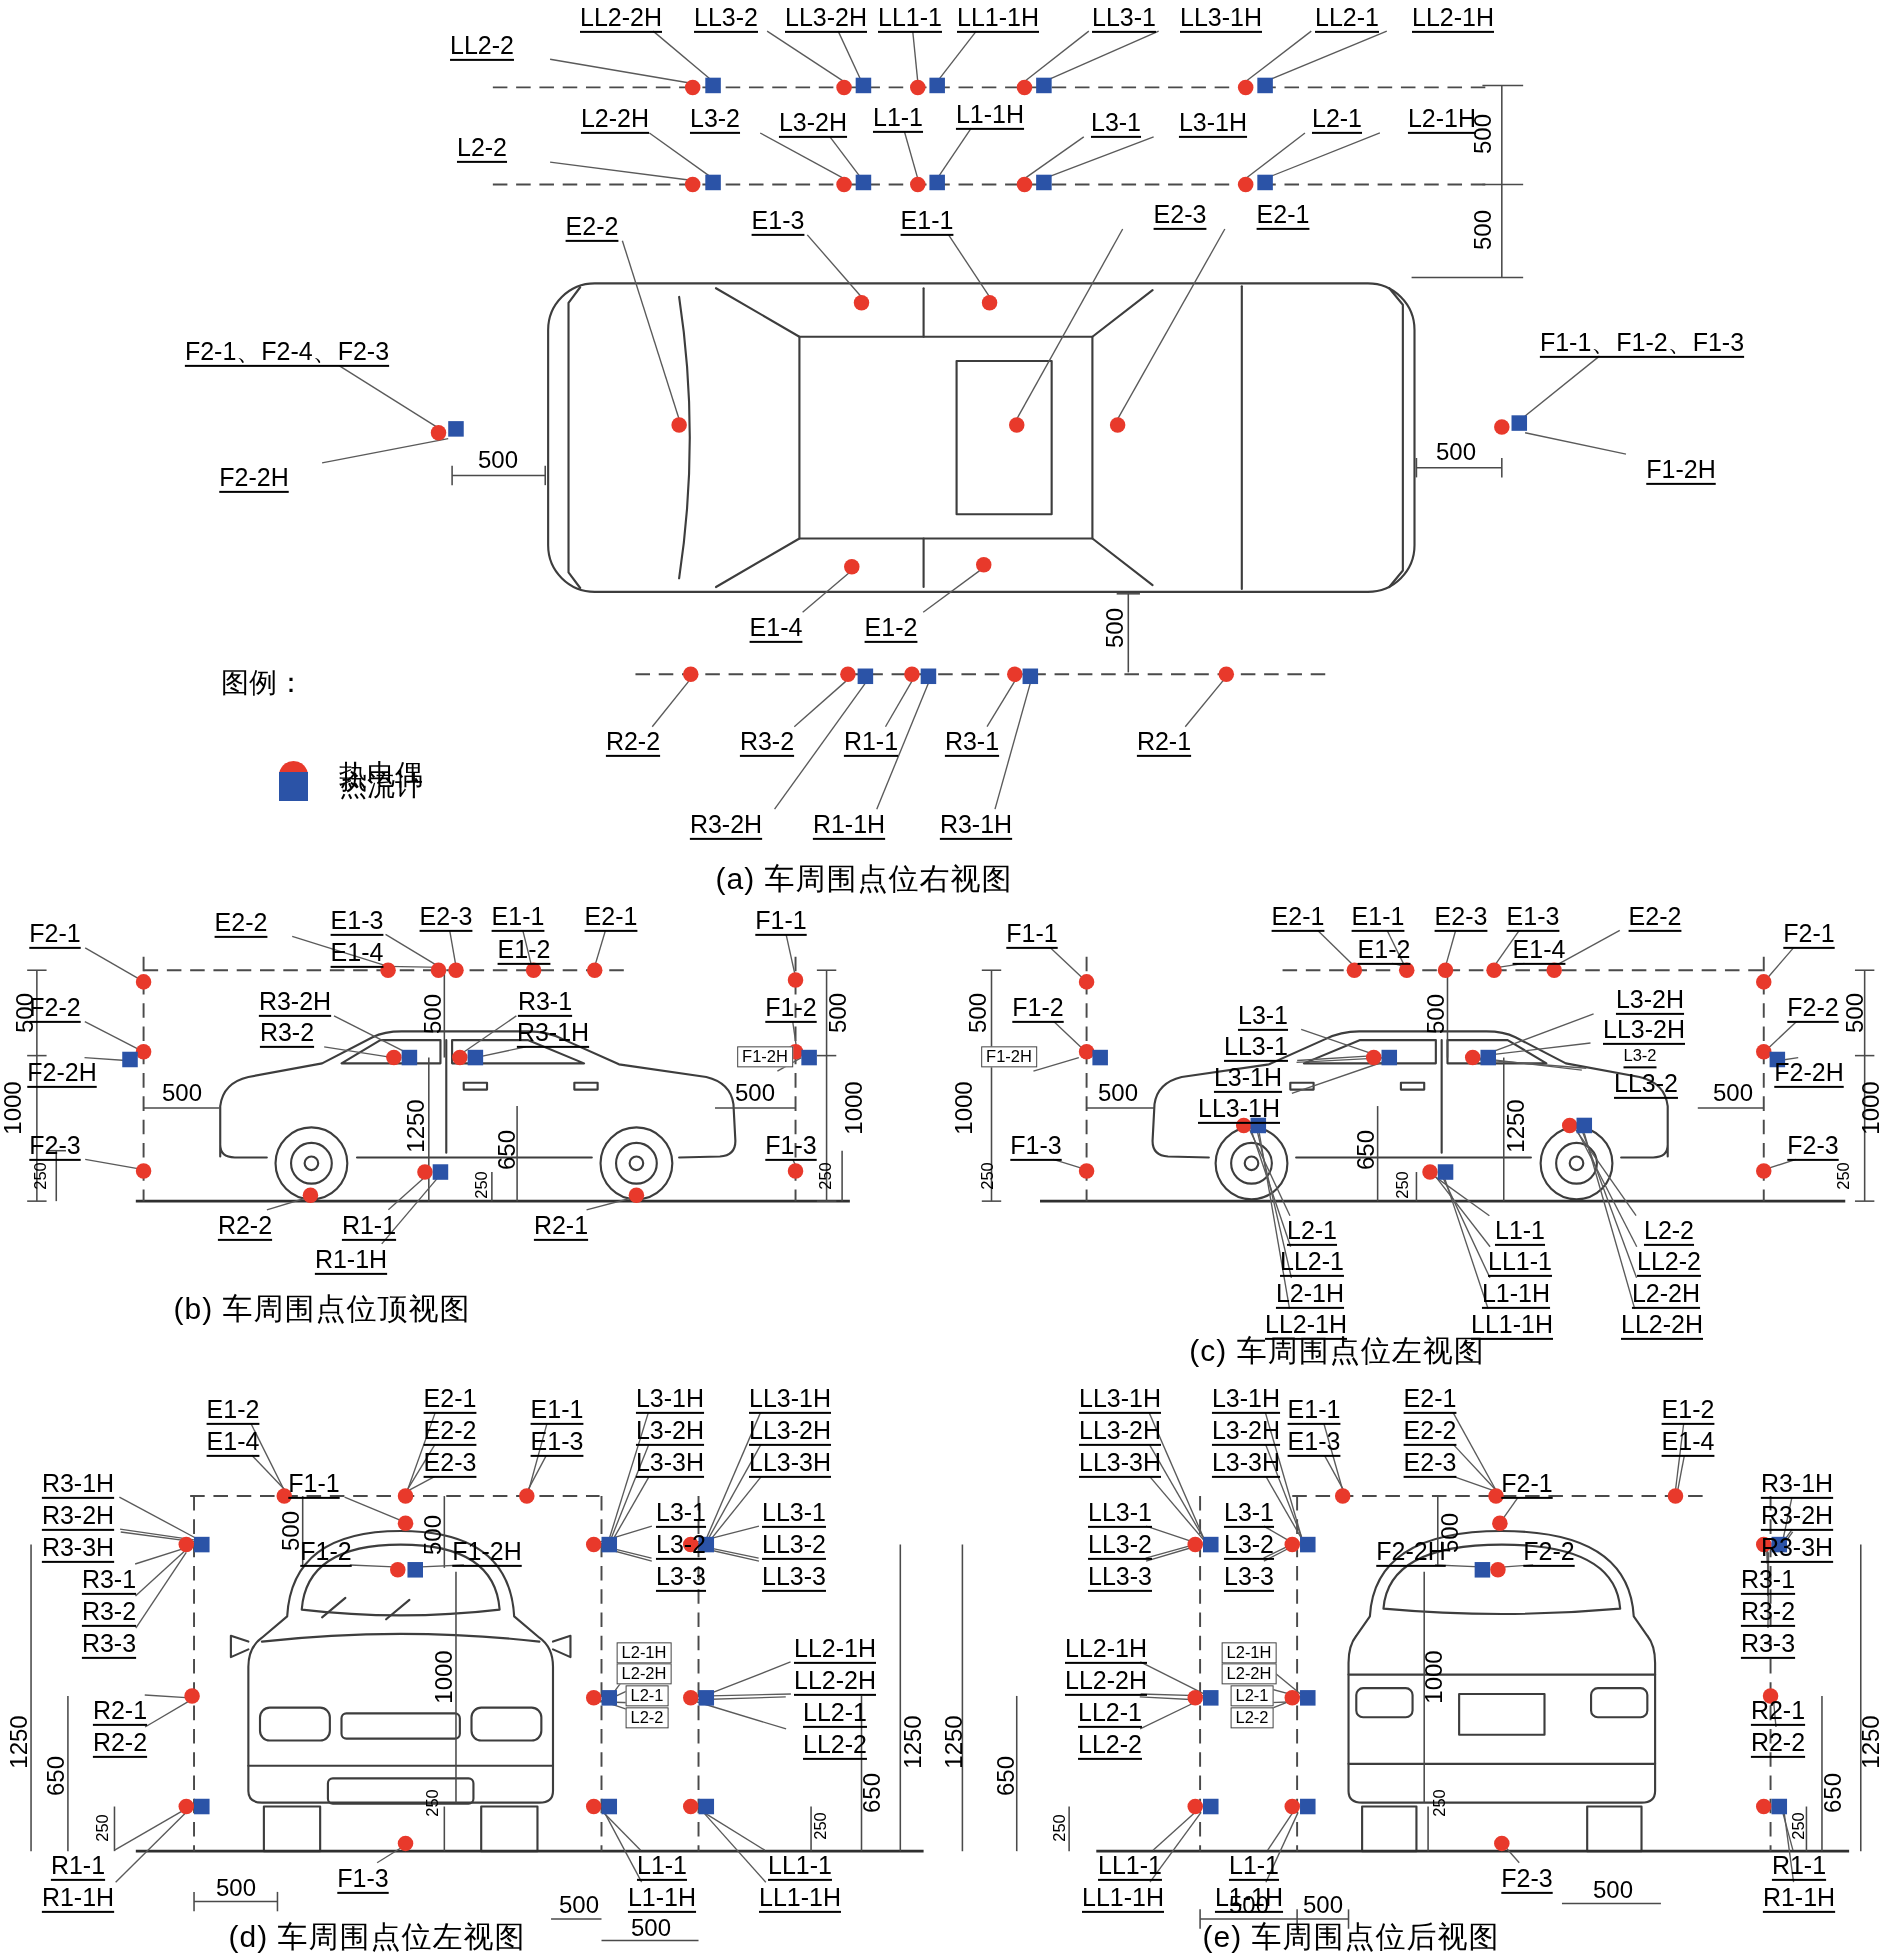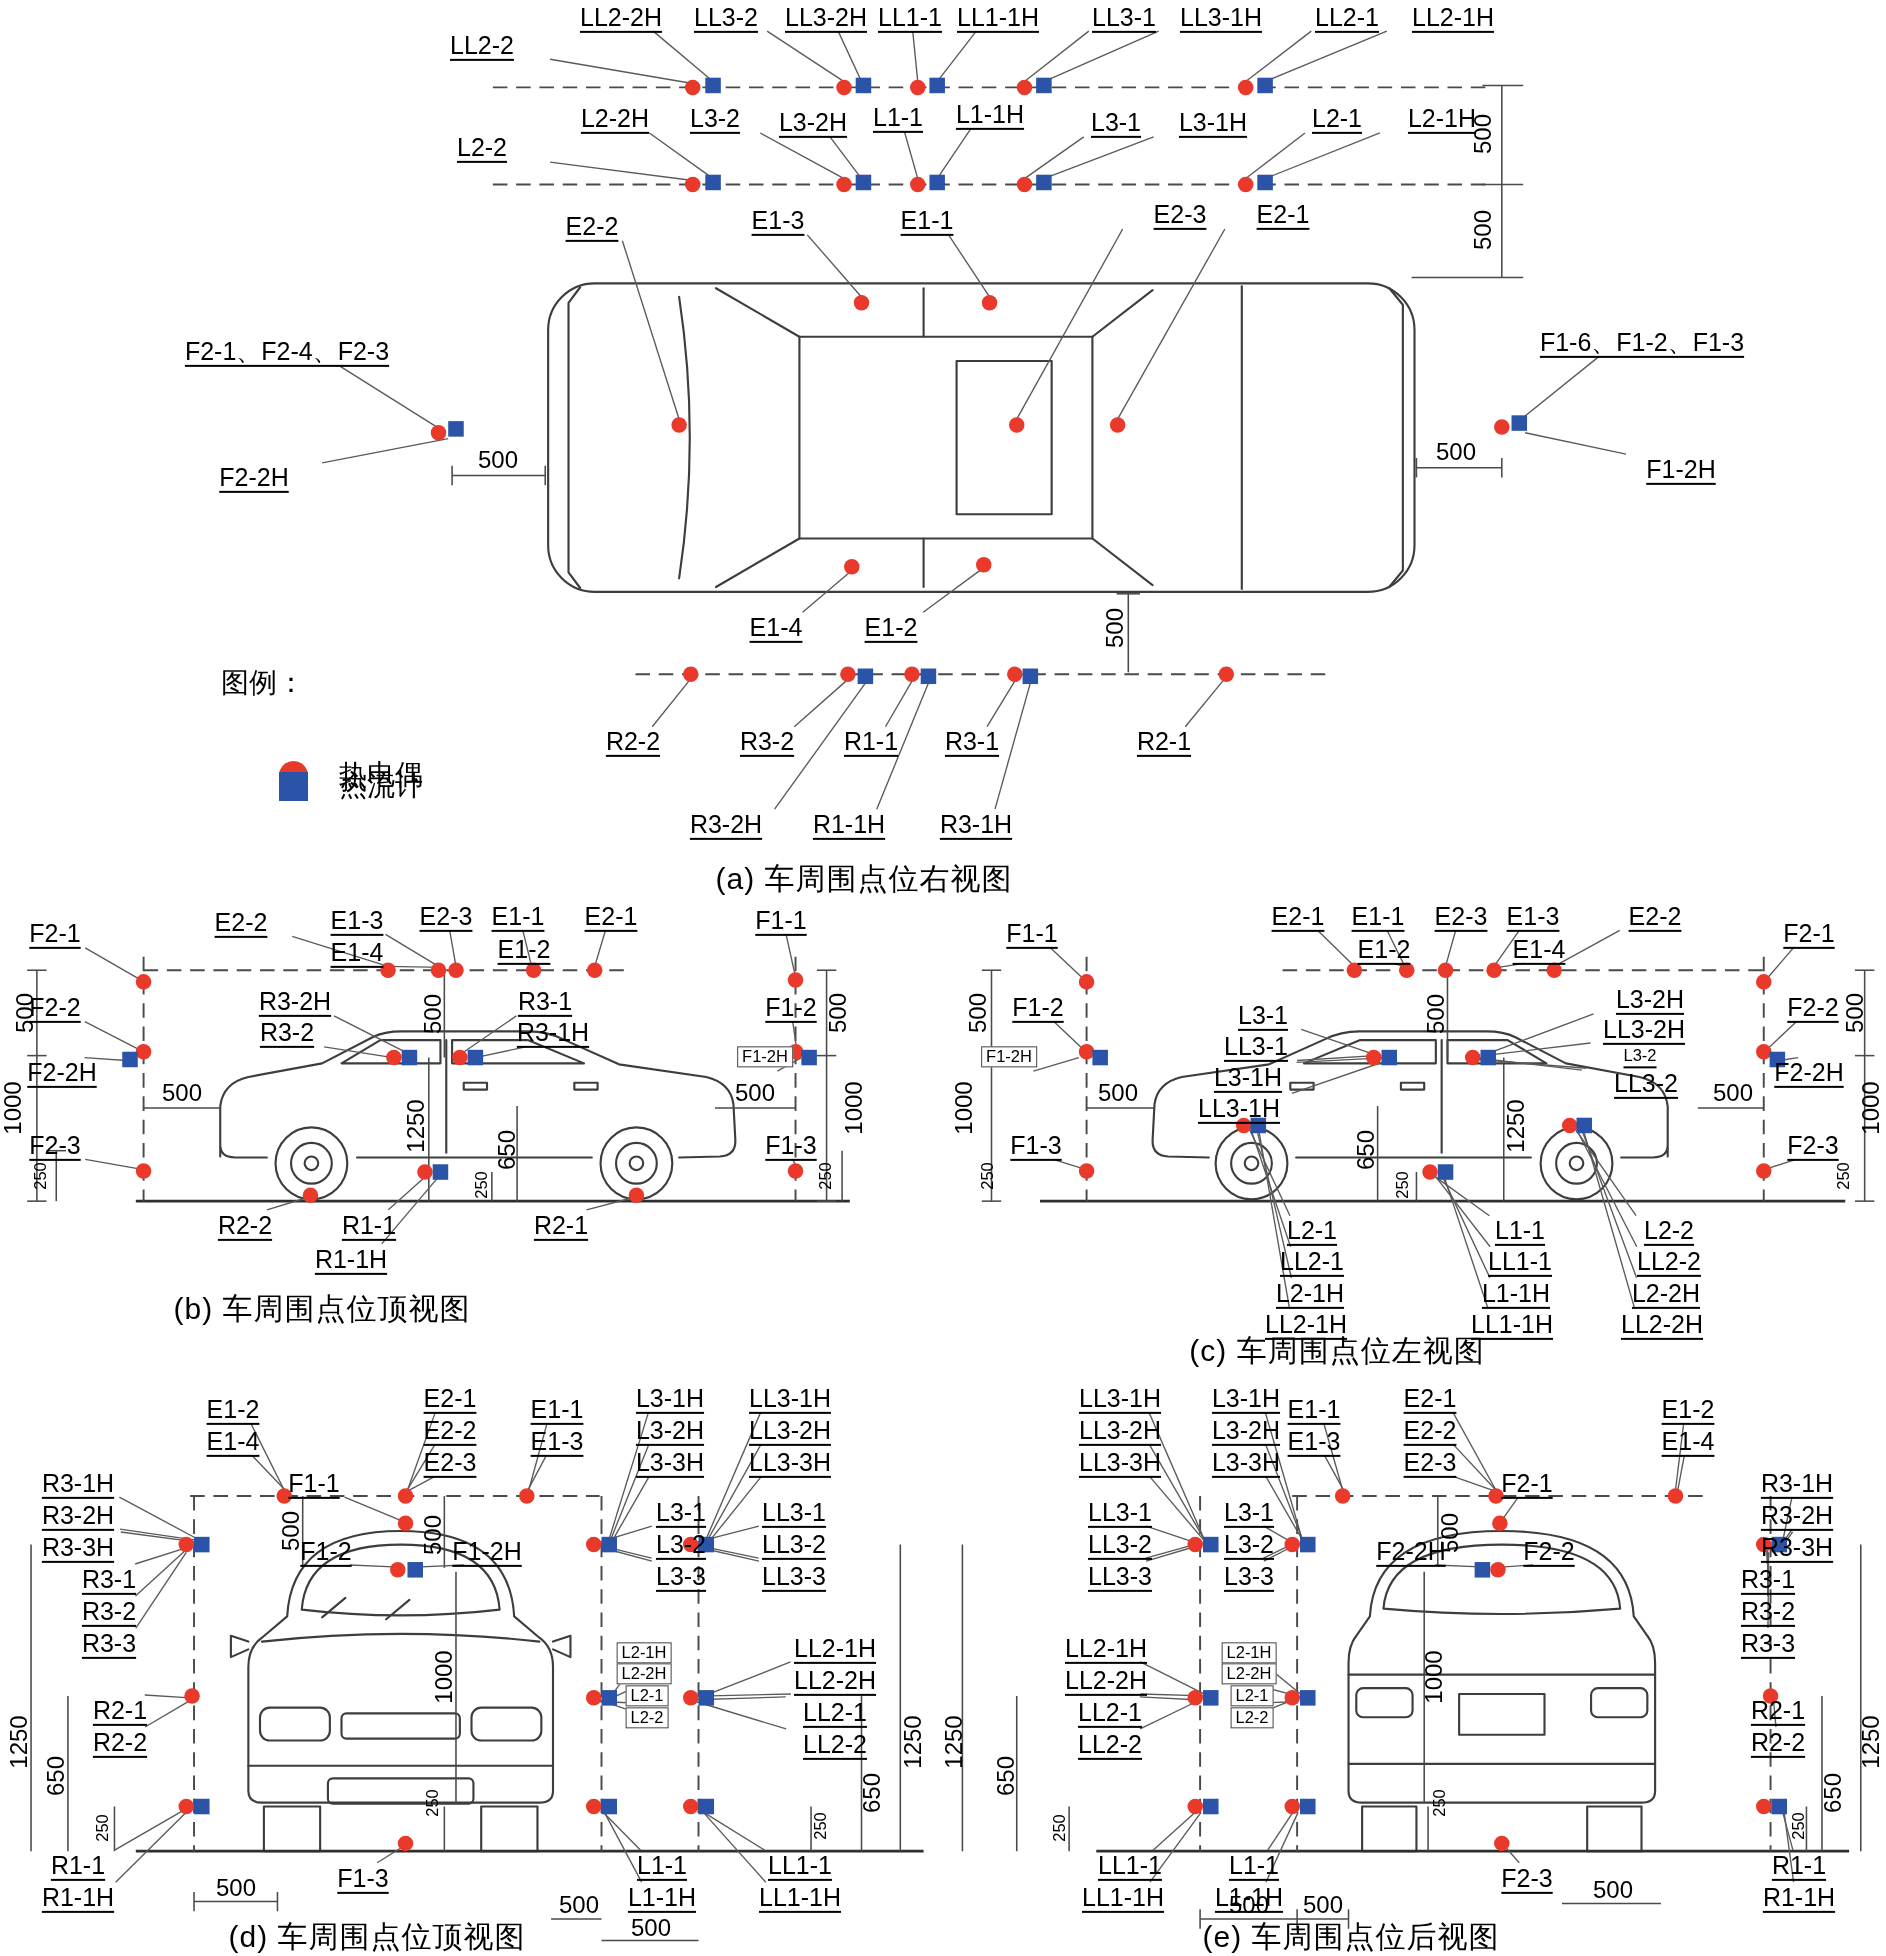--- a/index.html
+++ b/index.html
@@ -511,21 +511,21 @@
     <span>热电偶</span>
   </div>
   <div class="legend-item" style="left:279px;top:767px;">
     <span class="legend-square" style="background: rgb(43, 83, 167);"></span>
     <span>热流计</span>
   </div>
 
   <div class="caption" style="left:864px;top:879px;">(a) 车周围点位右视图</div>
   <div class="caption" style="left:322px;top:1309px;">(b) 车周围点位顶视图</div>
   <div class="caption" style="left:1337px;top:1351px;">(c) 车周围点位左视图</div>
-  <div class="caption" style="left:377px;top:1937px;">(d) 车周围点位顶视图</div>
+  <div class="caption" style="left:377px;top:1937px;">(d) 车周围点位左视图</div>
   <div class="caption" style="left:1351px;top:1937px;">(e) 车周围点位后视图</div>
 
 <div class="lbl" style="left: 482px; top: 45px;">LL2-2</div>
     <div class="lbl" style="left: 621px; top: 16.5px;">LL2-2H</div>
     <div class="lbl" style="left: 726px; top: 16.5px;">LL3-2</div>
     <div class="lbl" style="left: 826px; top: 16.5px;">LL3-2H</div>
     <div class="lbl" style="left: 910px; top: 16.5px;">LL1-1</div>
     <div class="lbl" style="left: 998px; top: 16.5px;">LL1-1H</div>
     <div class="lbl" style="left: 1124px; top: 16.5px;">LL3-1</div>
     <div class="lbl" style="left: 1221px; top: 16.5px;">LL3-1H</div>
@@ -543,21 +543,21 @@
     <div class="lbl" style="left: 1442px; top: 118px;">L2-1H</div>
     <div class="lbl" style="left: 592px; top: 226px;">E2-2</div>
     <div class="lbl" style="left: 778px; top: 220px;">E1-3</div>
     <div class="lbl" style="left: 927px; top: 220px;">E1-1</div>
     <div class="lbl" style="left: 1180px; top: 214px;">E2-3</div>
     <div class="lbl" style="left: 1283px; top: 214px;">E2-1</div>
     <div class="lbl" style="left: 776px; top: 627px;">E1-4</div>
     <div class="lbl" style="left: 891px; top: 627px;">E1-2</div>
     <div class="lbl" style="left: 287px; top: 351px;">F2-1、F2-4、F2-3</div>
     <div class="lbl" style="left: 254px; top: 477px;">F2-2H</div>
-    <div class="lbl" style="left: 1642px; top: 342px;">F1-6、F1-2、F1-3</div>
+    <div class="lbl" style="left: 1642px; top: 342px;">F1-1、F1-2、F1-3</div>
     <div class="lbl" style="left: 1681px; top: 469px;">F1-2H</div>
     <div class="lbl" style="left: 633px; top: 741px;">R2-2</div>
     <div class="lbl" style="left: 767px; top: 741px;">R3-2</div>
     <div class="lbl" style="left: 871px; top: 741px;">R1-1</div>
     <div class="lbl" style="left: 972px; top: 741px;">R3-1</div>
     <div class="lbl" style="left: 1164px; top: 741px;">R2-1</div>
     <div class="lbl" style="left: 726px; top: 824px;">R3-2H</div>
     <div class="lbl" style="left: 849px; top: 824px;">R1-1H</div>
     <div class="lbl" style="left: 976px; top: 824px;">R3-1H</div>
     <div class="lbl dim" style="left: 498px; top: 460px;">500</div>

